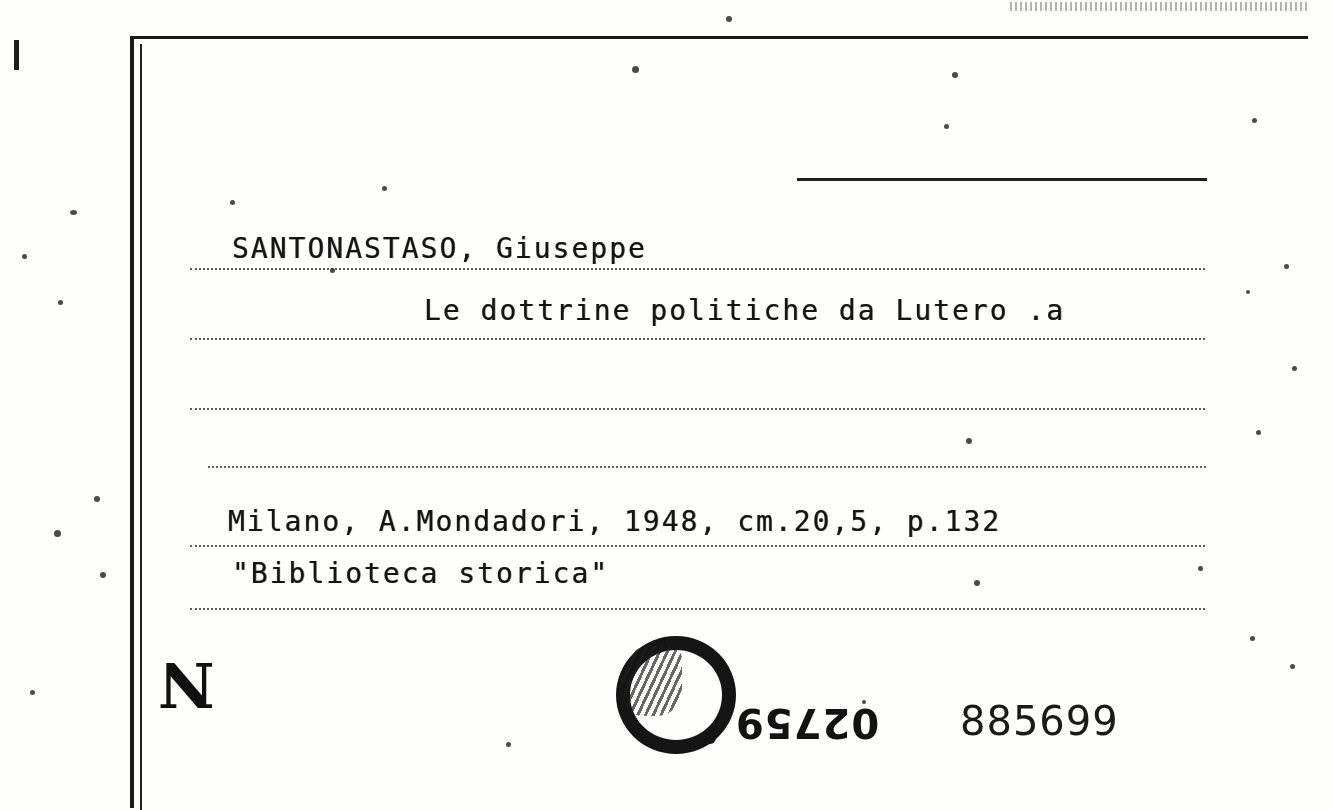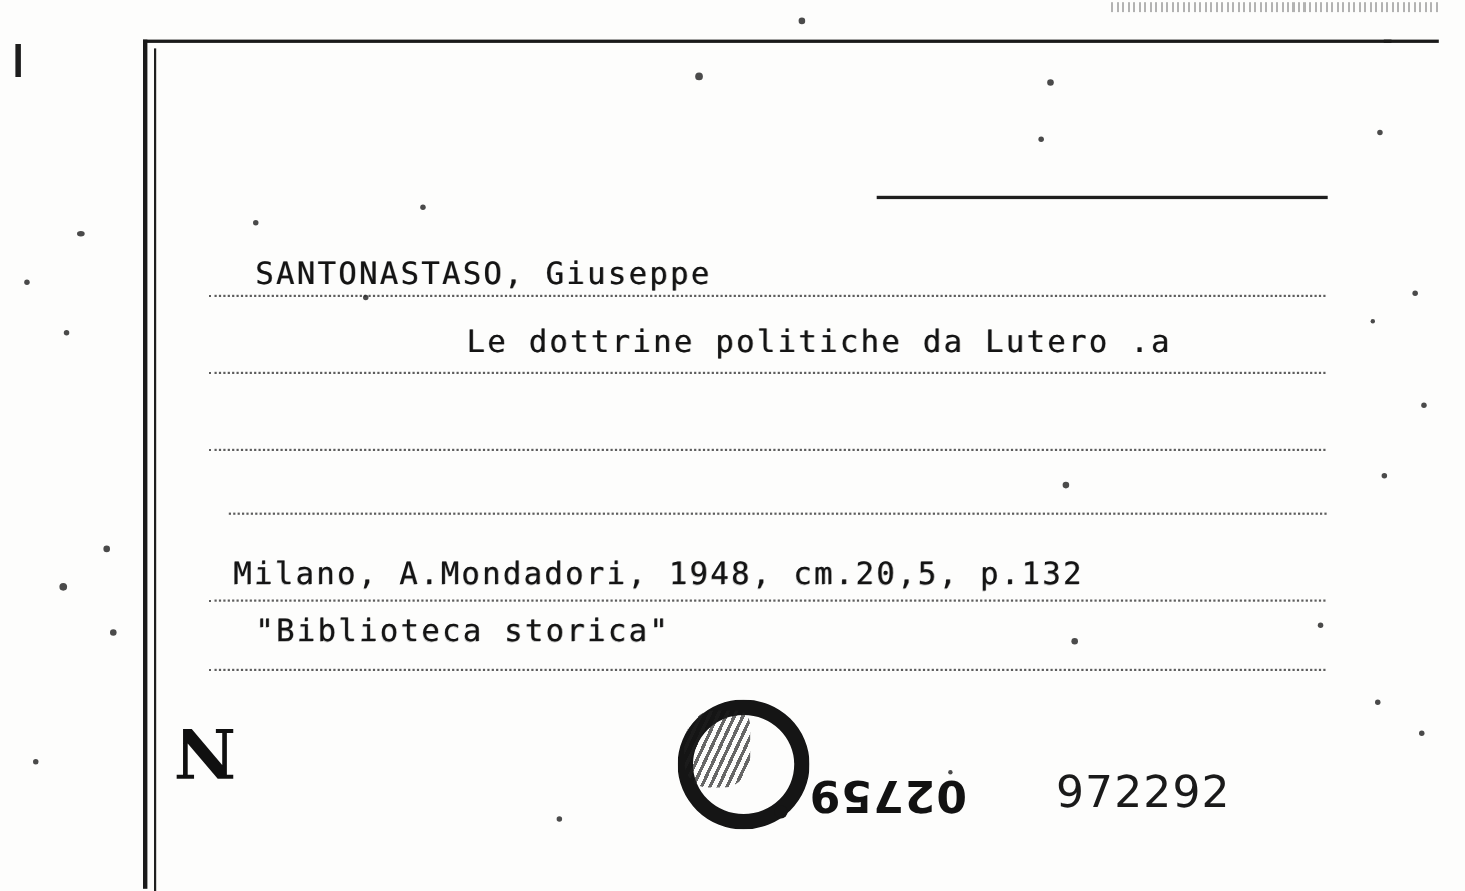--- a/index.html
+++ b/index.html
@@ -206,34 +206,34 @@
   <div class="rule" style="top:408px; width:1015px;"></div>
   <div class="rule" style="top:466px; left:208px; width:998px;"></div>
   <div class="rule" style="top:545px; width:1015px;"></div>
   <div class="rule" style="top:608px; width:1015px;"></div>
 
   <div class="typed" style="left:232px; top:232px;">SANTONASTASO, Giuseppe</div>
 
   <div class="typed" style="left:424px; top:294px;">Le dottrine politiche da Lutero .a</div>
 
 
-  <div class="typed" style="left:212px; top:505px;">Milano, A.Mondadori, 1948, cm.20,5, p.132</div>
+  <div class="typed" style="left:228px; top:505px;">Milano, A.Mondadori, 1948, cm.20,5, p.132</div>
 
   <div class="typed" style="left:232px; top:557px;">"Biblioteca storica"</div>
 
   <div class="stamp-n">N</div>
 
   <div class="blot">
     <div class="ring"></div>
     <div class="smear"></div>
     <div class="dot-tail"></div>
   </div>
 
   <div class="inv-number">02759</div>
-  <div class="print-number">972292</div>
+  <div class="print-number">885699</div>
 
   <div class="speckles">
     <div class="speck" style="left:632px; top:66px; width:7px; height:7px;"></div>
     <div class="speck" style="left:952px; top:72px; width:6px; height:6px;"></div>
     <div class="speck" style="left:944px; top:124px; width:5px; height:5px;"></div>
     <div class="speck" style="left:1252px; top:118px; width:5px; height:5px;"></div>
     <div class="speck" style="left:70px; top:210px; width:7px; height:5px;"></div>
     <div class="speck" style="left:230px; top:200px; width:5px; height:5px;"></div>
     <div class="speck" style="left:382px; top:186px; width:5px; height:5px;"></div>
     <div class="speck" style="left:22px; top:254px; width:5px; height:5px;"></div>

